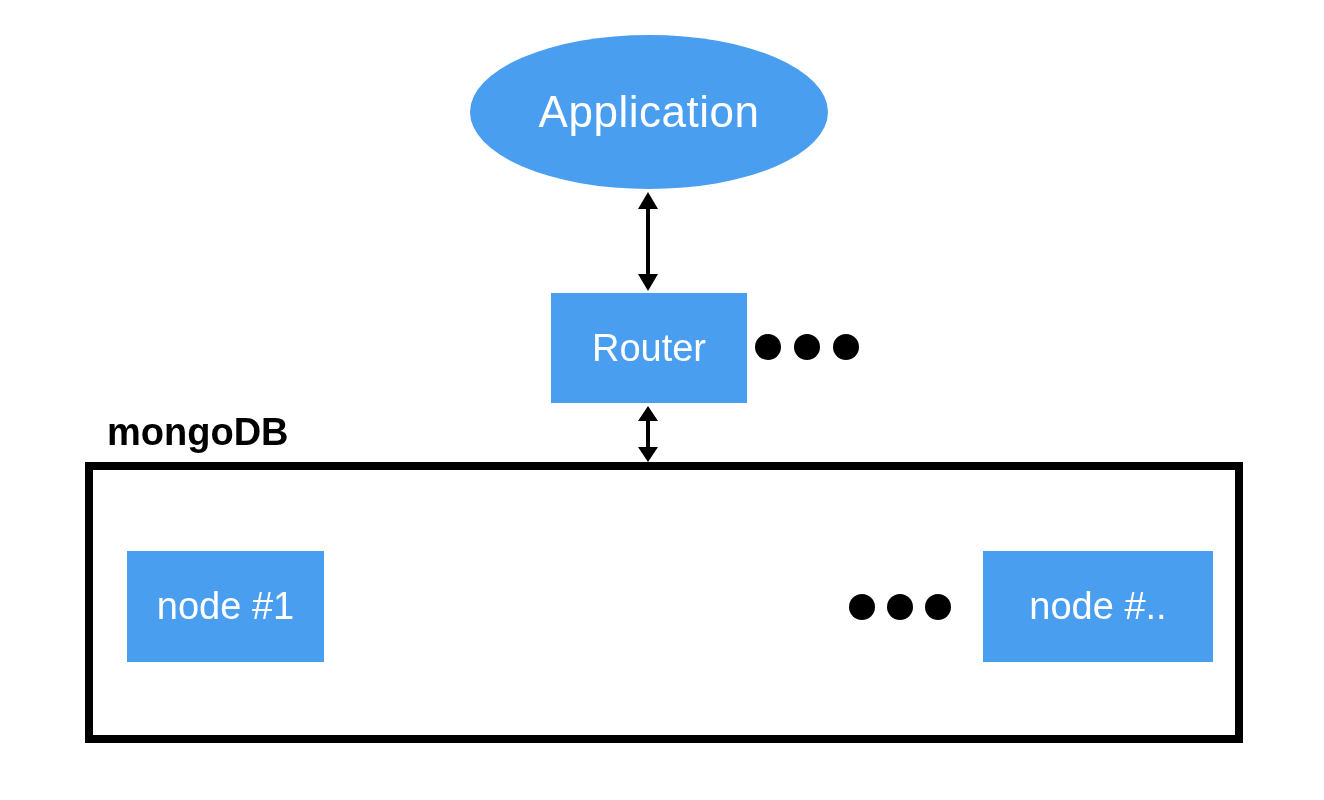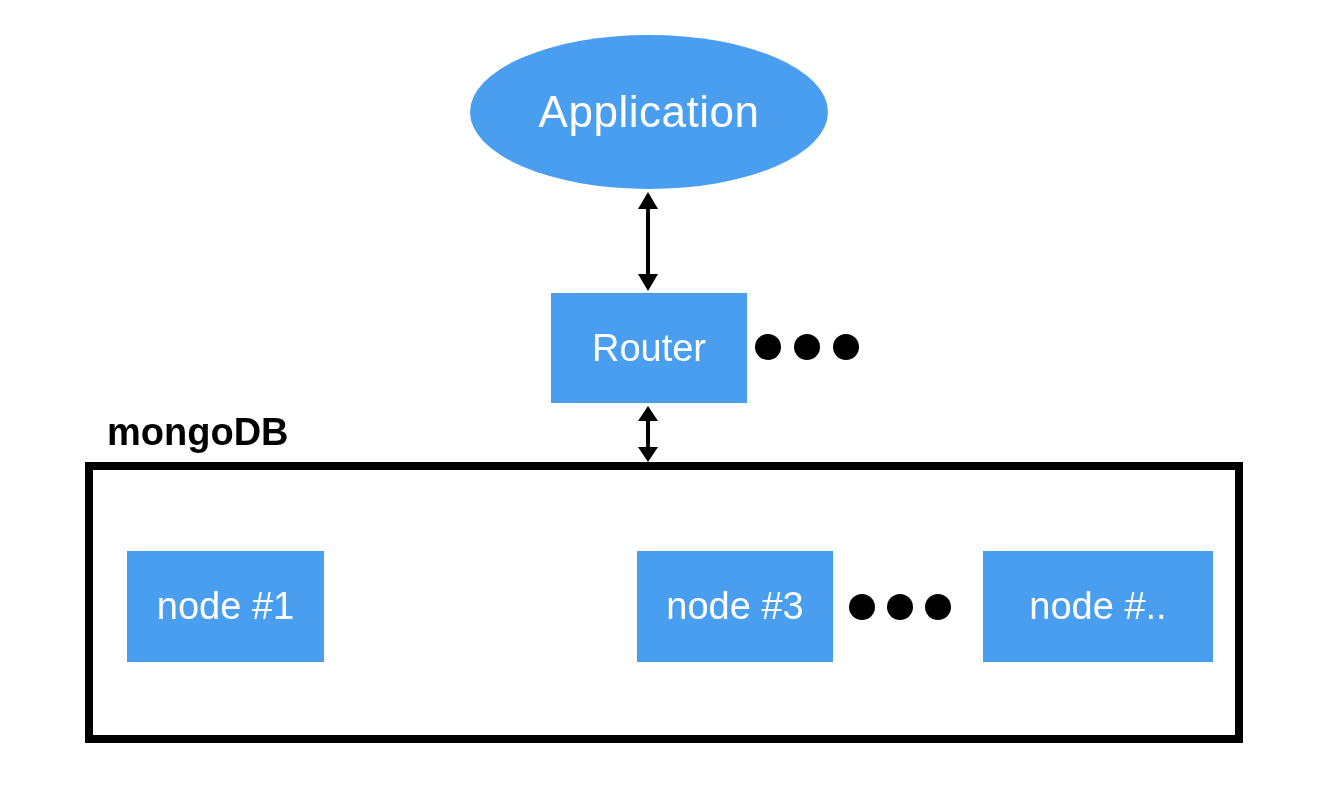--- a/index.html
+++ b/index.html
@@ -137,23 +137,20 @@
     <polygon points="15,57 5,42 25,42" fill="#000000"></polygon>
   </svg>
 
   <div class="cluster-label">mongoDB</div>
 
   <div class="cluster-box"></div>
 
   <div class="shape node node-1">
     <span>node #1</span>
   </div>
-  <div class="shape node node-3">
-    <span>node #3</span>
-  </div>
 
   <div class="dots cluster-dots">
       <span class="dot"></span>
       <span class="dot"></span>
       <span class="dot"></span>
     </div>
 
   <div class="shape node node-n">
     <span>node #..</span>
   </div>

